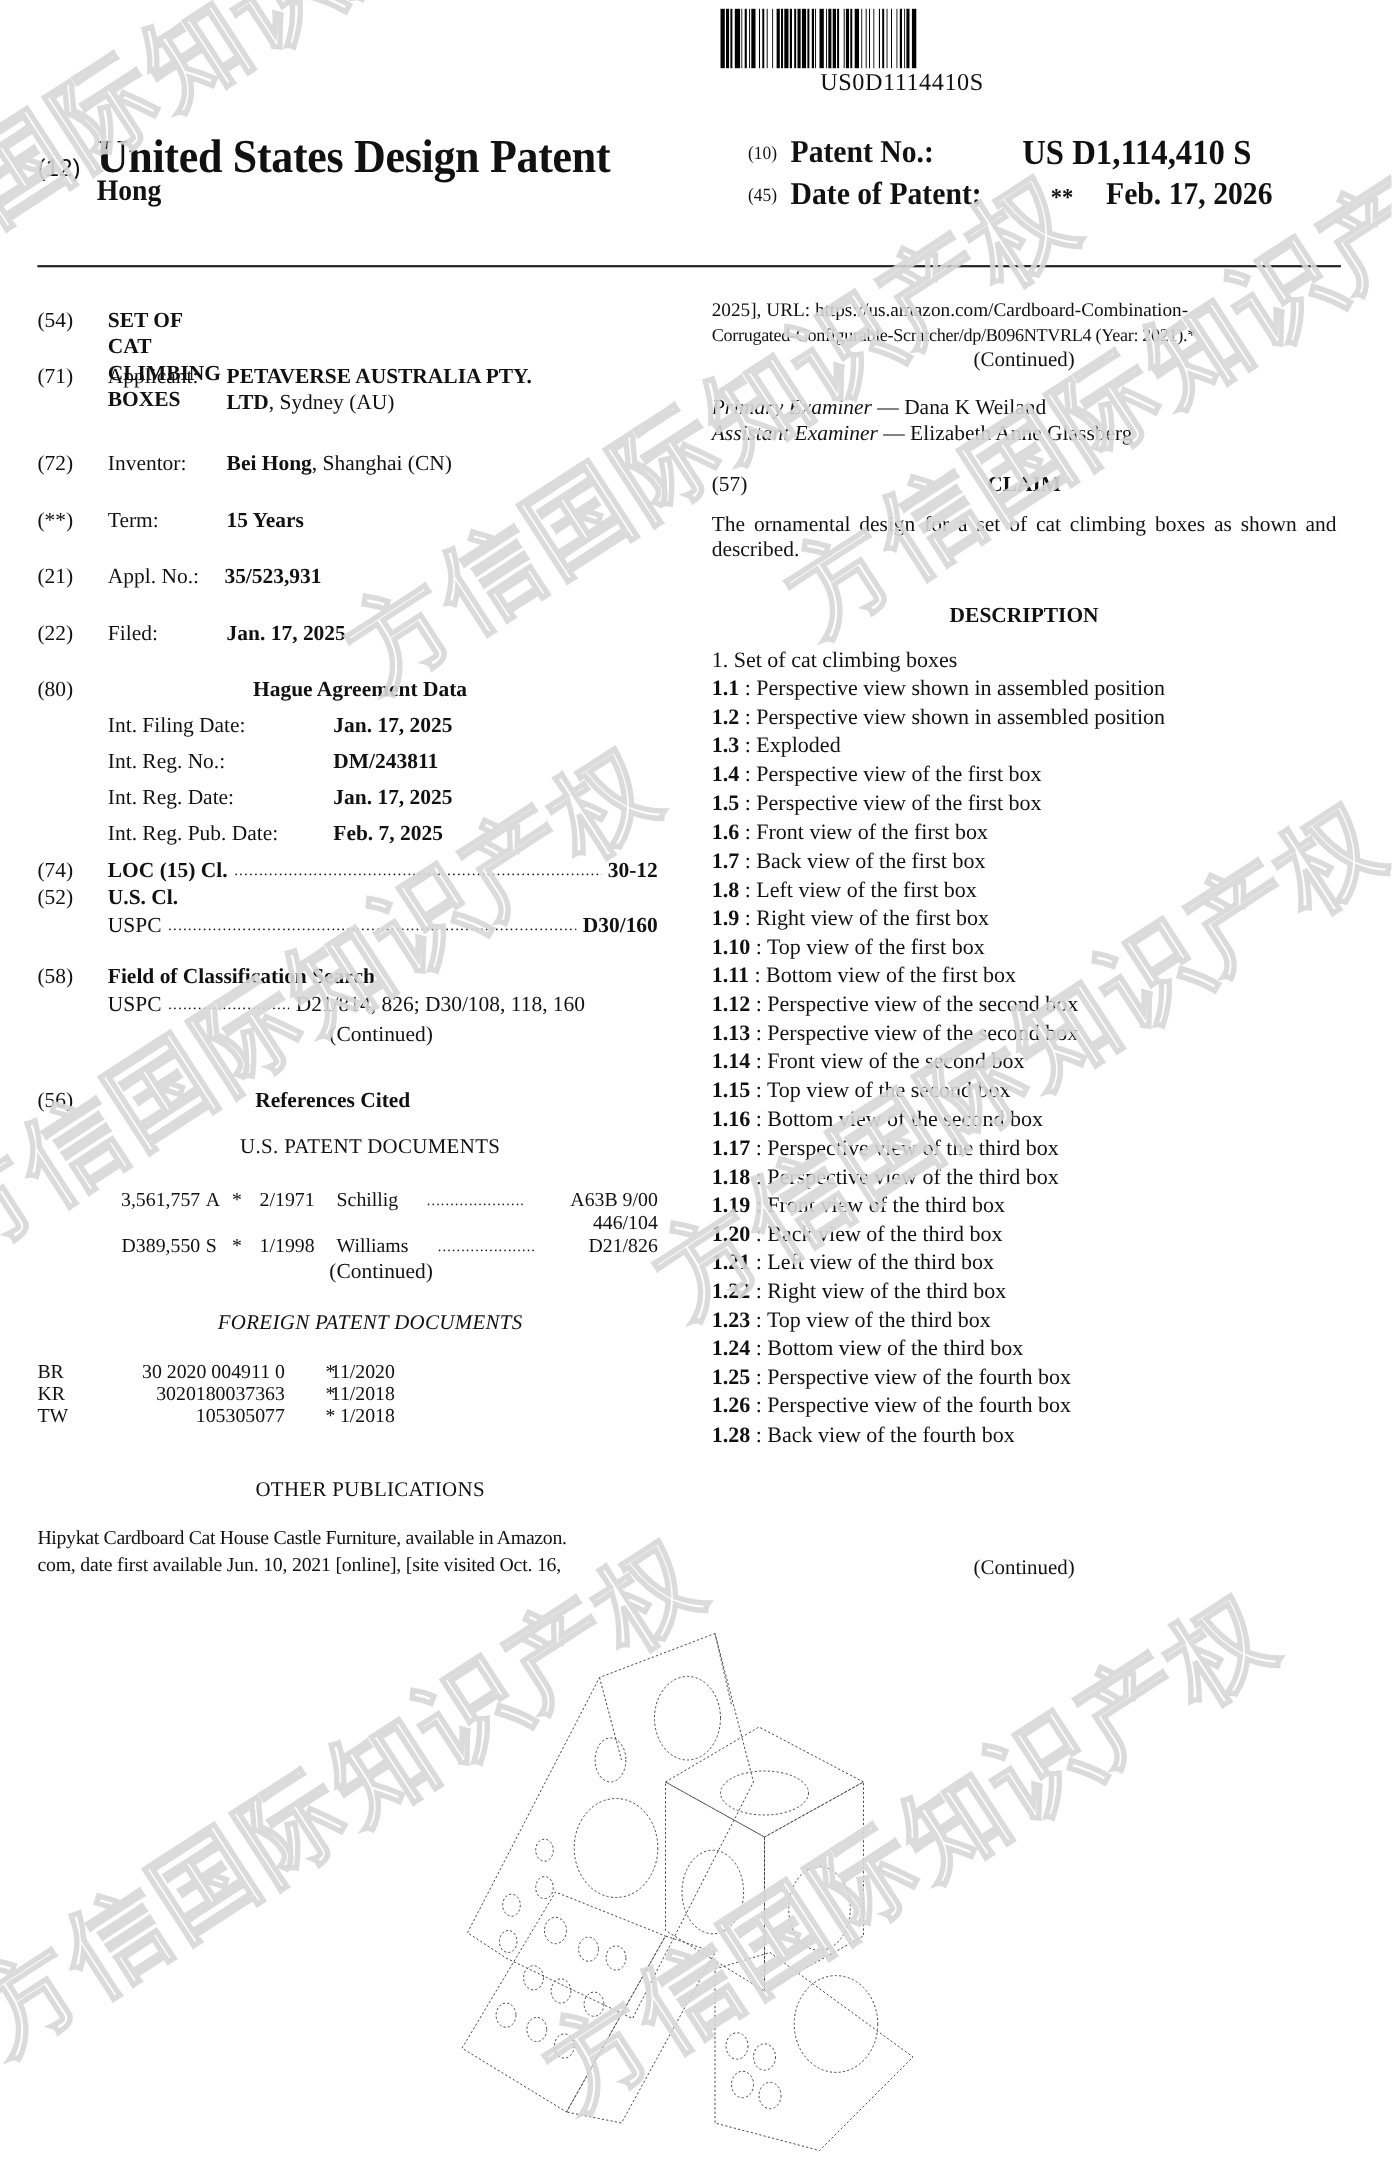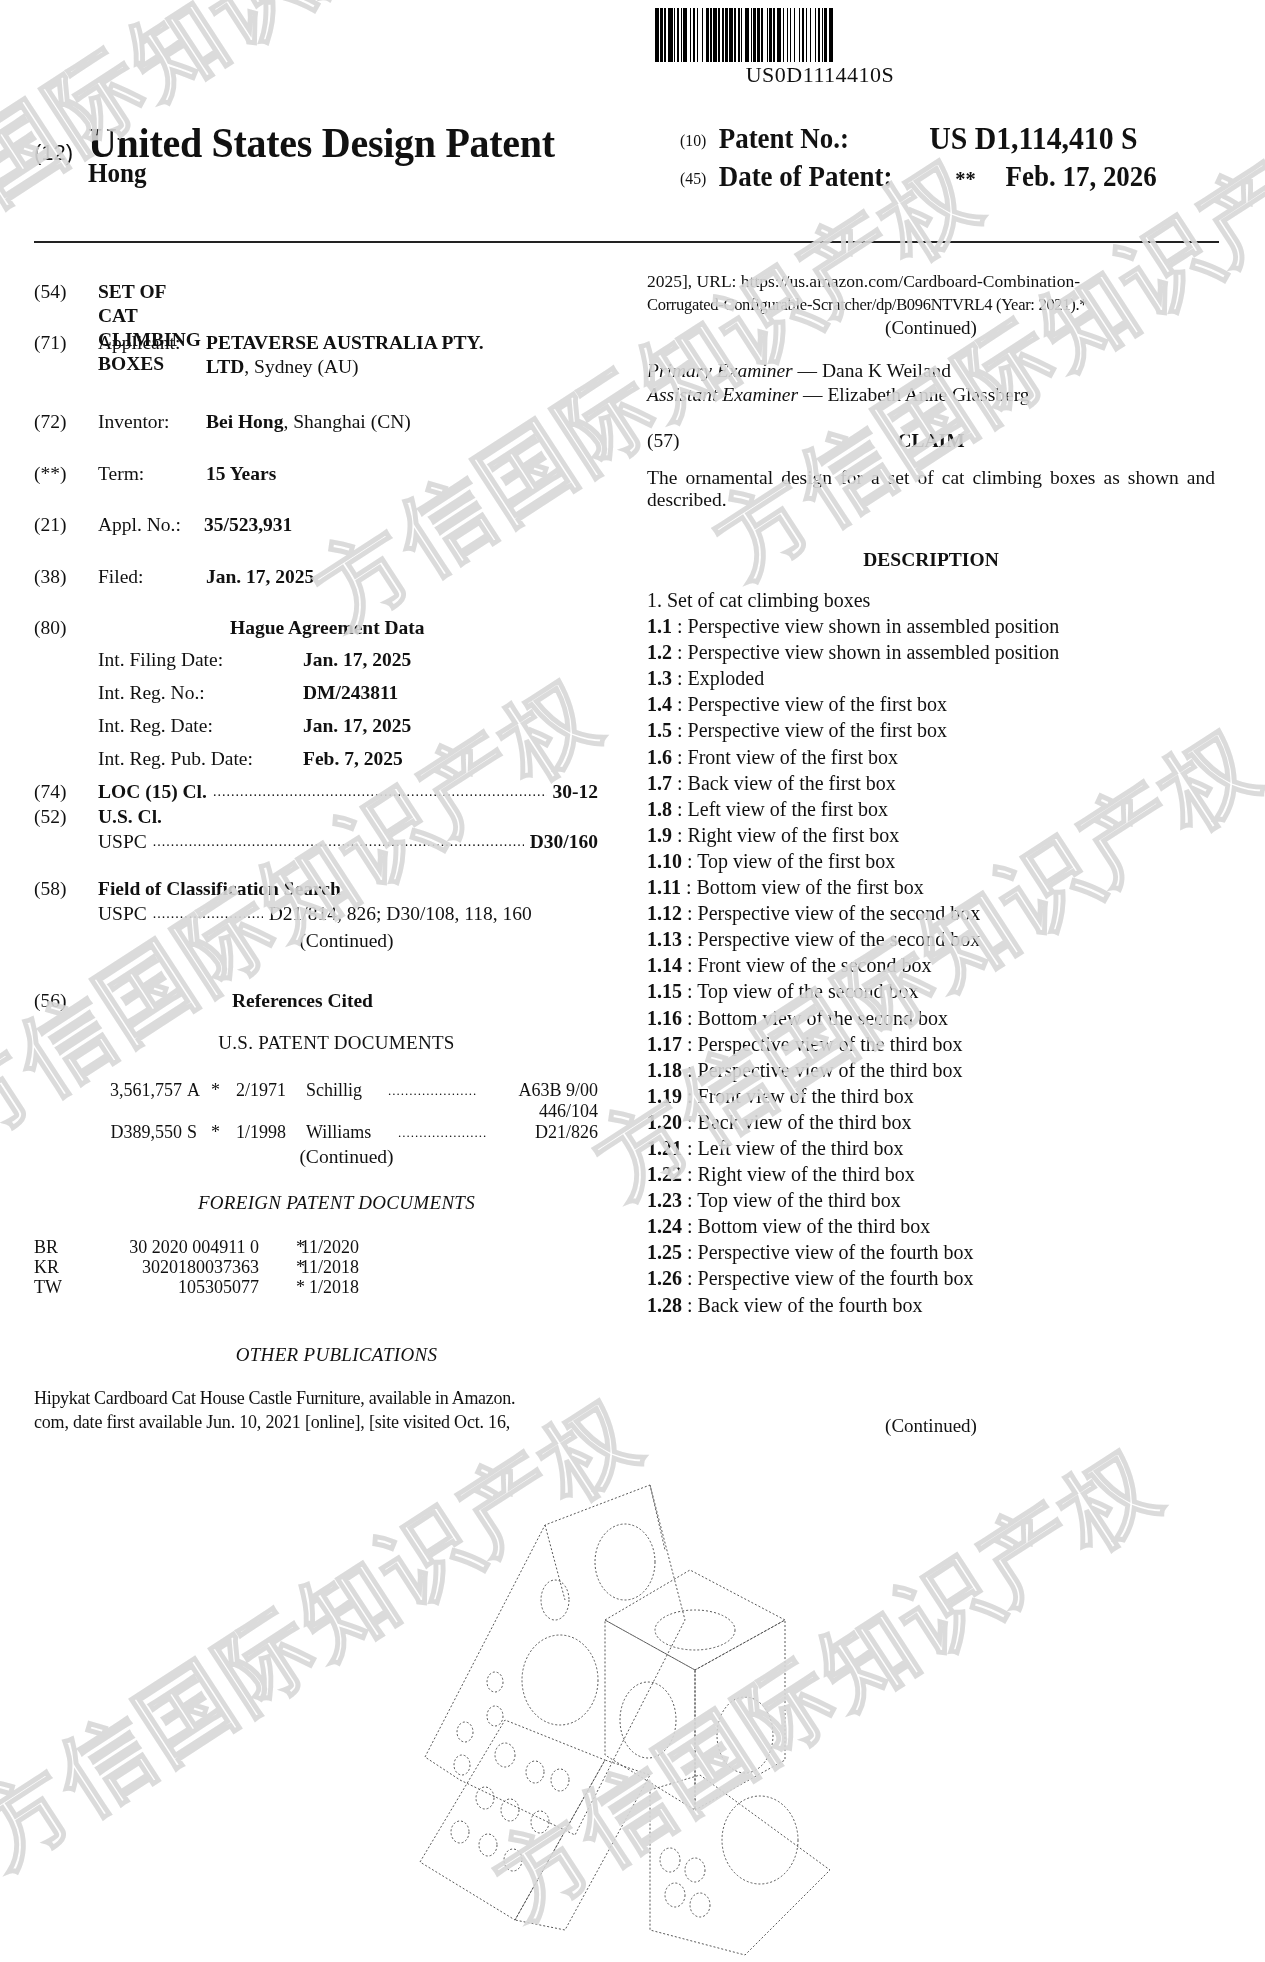--- a/index.html
+++ b/index.html
@@ -210,21 +210,21 @@
     <span class="val b">15 Years</span>
   </div>
 
   <div class="field" style="position:absolute;top:233px;width:565px;">
     <span class="num">(21)</span>
     <span class="lab">Appl. No.:</span>
     <span class="val b" style="left:170px;">35/523,931</span>
   </div>
 
   <div class="field" style="position:absolute;top:285px;width:565px;">
-    <span class="num">(38)</span>
+    <span class="num">(22)</span>
     <span class="lab">Filed:</span>
     <span class="val b">Jan. 17, 2025</span>
   </div>
 
   <div class="field" style="position:absolute;top:336px;width:565px;height:150px;">
     <span class="num">(80)</span>
     <span class="hague-title" style="top:0;">Hague Agreement Data</span>
     <div class="hague-row" style="top:32px;"><span>Int. Filing Date:</span><span class="v">Jan. 17, 2025</span></div>
     <div class="hague-row" style="top:65px;"><span>Int. Reg. No.:</span><span class="v">DM/243811</span></div>
     <div class="hague-row" style="top:98px;"><span>Int. Reg. Date:</span><span class="v">Jan. 17, 2025</span></div>
@@ -302,21 +302,21 @@
     <span style="left:262px;">*</span>
     <span style="right:240px;">11/2018</span>
   </div>
   <div class="forrow" style="top:997px;">
     <span style="left:0;">TW</span>
     <span style="right:340px;">105305077</span>
     <span style="left:262px;">*</span>
     <span style="right:240px;">1/2018</span>
   </div>
 
-  <div class="center caps" style="top:1064px;font-size:19px;padding-left:40px;font-style:italic;">OTHER PUBLICATIONS</div>
+  <div class="center caps" style="top:1064px;font-size:19px;padding-left:40px;">OTHER PUBLICATIONS</div>
   <div class="pub-text" style="top:1105px;white-space:nowrap;letter-spacing:-0.3px;">Hipykat Cardboard Cat House Castle Furniture, available in Amazon.</div>
   <div class="pub-text" style="top:1129px;white-space:nowrap;letter-spacing:-0.2px;">com, date first available Jun. 10, 2021 [online], [site visited Oct. 16,</div>
 </div>
 
 <div class="col-right">
   <div class="rc-text" style="top:-12px;white-space:nowrap;font-size:17.5px;">2025], URL: https://us.amazon.com/Cardboard-Combination-</div>
   <div class="rc-text" style="top:12px;white-space:nowrap;font-size:16.5px;letter-spacing:-0.3px;">Corrugated-Configurable-Scratcher/dp/B096NTVRL4 (Year: 2021).*</div>
   <div class="rc-center" style="top:37px;font-size:19px;">(Continued)</div>
 
   <div style="position:absolute;top:80px;left:0;"><span class="ital">Primary Examiner</span><span> — Dana K Weiland</span></div>

